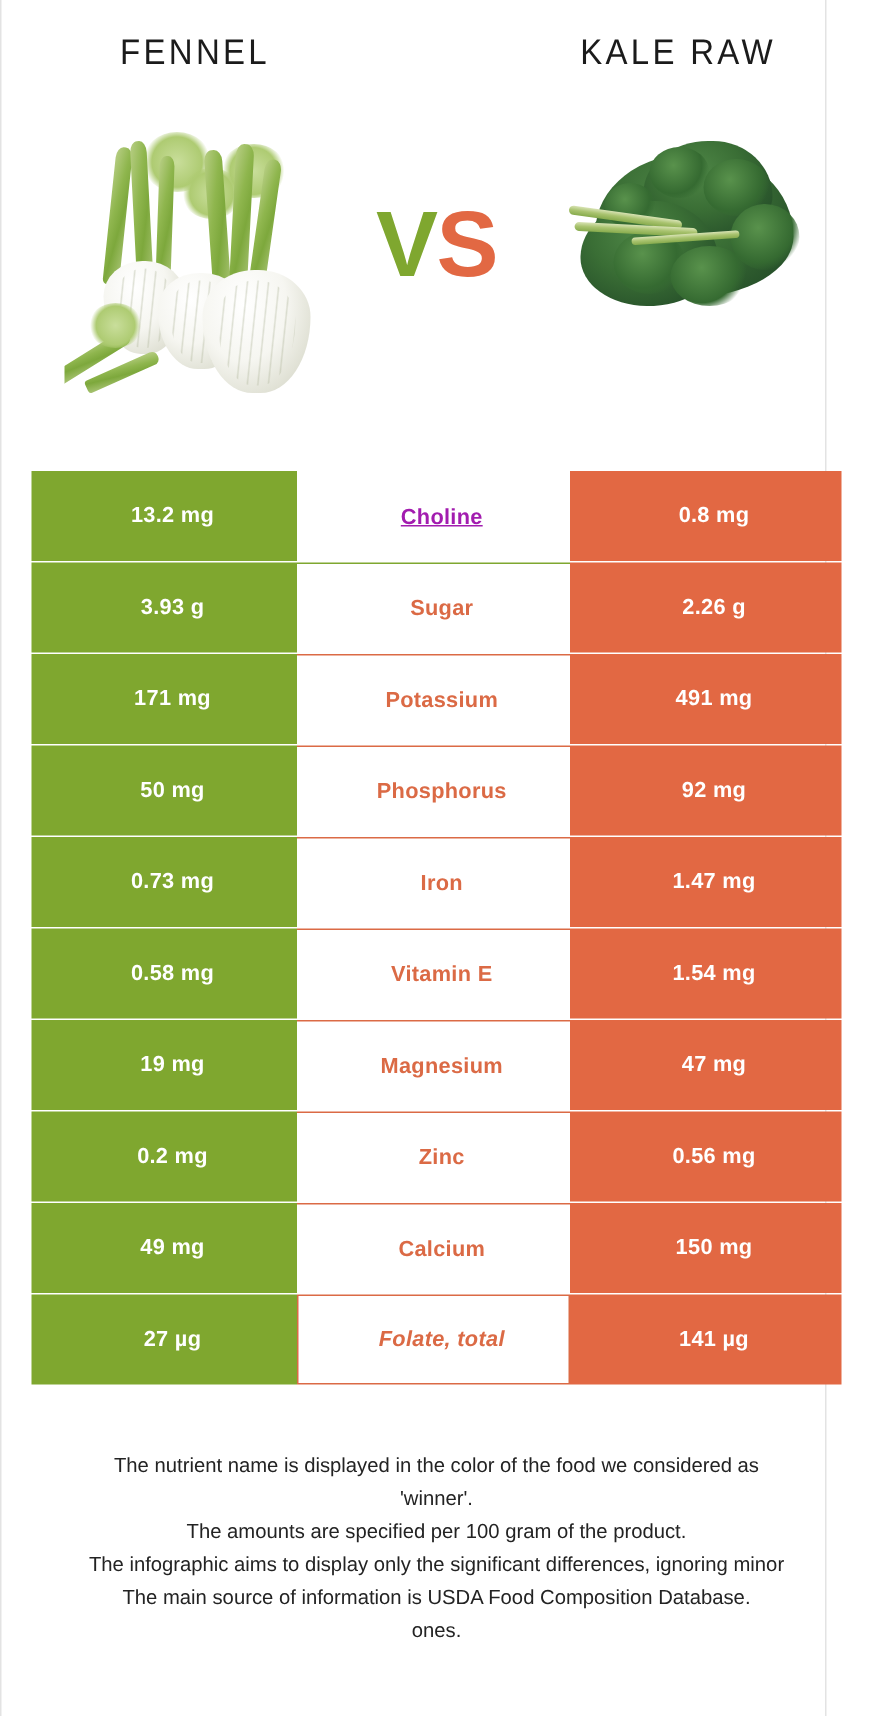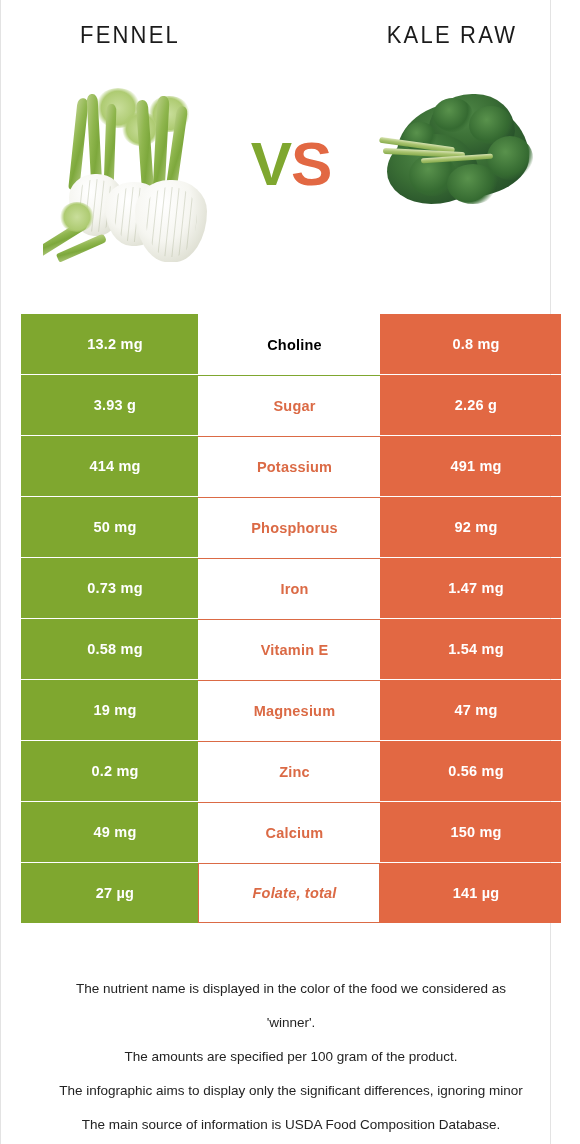--- a/index.html
+++ b/index.html
@@ -148,21 +148,21 @@
     color: #ffffff;
   }
 
   .cell-name {
     width: 182px;
     background: #ffffff;
     font-size: 14.5px;
     font-weight: 600;
     border-top: 1px solid transparent;
   }
-  .cell-name.win-green  { color: #000000; }
+  .cell-name.win-green  { color: #a21caf; text-decoration: underline; }
   .cell-name.win-orange { color: #DB6A45; }
 
   .cell-right {
     width: 181px;
     background: #E26843;
     color: #ffffff;
   }
 
   
   .row .cell-name { border-top-color: transparent; }
@@ -181,21 +181,21 @@
     position: absolute;
     left: 26px;
     top: 966px;
     width: 528px;
     text-align: center;
     font-size: 13.5px;
     line-height: 22px;
     color: #232323;
     font-weight: 400;
   }
-  .footer p { margin: 12px; }
+  .footer p { margin: 0; }
 </style>
 </head>
 <body>
 
 <div class="page">
 
   <div class="header">
 
     <div class="food-title left">FENNEL</div>
 
@@ -245,21 +245,21 @@
       <div class="cell cell-right">0.8 mg</div>
     </div>
 
     <div class="row sep-green">
       <div class="cell cell-left">3.93 g</div>
       <div class="cell cell-name win-orange">Sugar</div>
       <div class="cell cell-right">2.26 g</div>
     </div>
 
     <div class="row sep-orange">
-      <div class="cell cell-left">414 mg</div>
+      <div class="cell cell-left">171 mg</div>
       <div class="cell cell-name win-orange">Potassium</div>
       <div class="cell cell-right">491 mg</div>
     </div>
 
     <div class="row sep-orange">
       <div class="cell cell-left">50 mg</div>
       <div class="cell cell-name win-orange">Phosphorus</div>
       <div class="cell cell-right">92 mg</div>
     </div>
 

